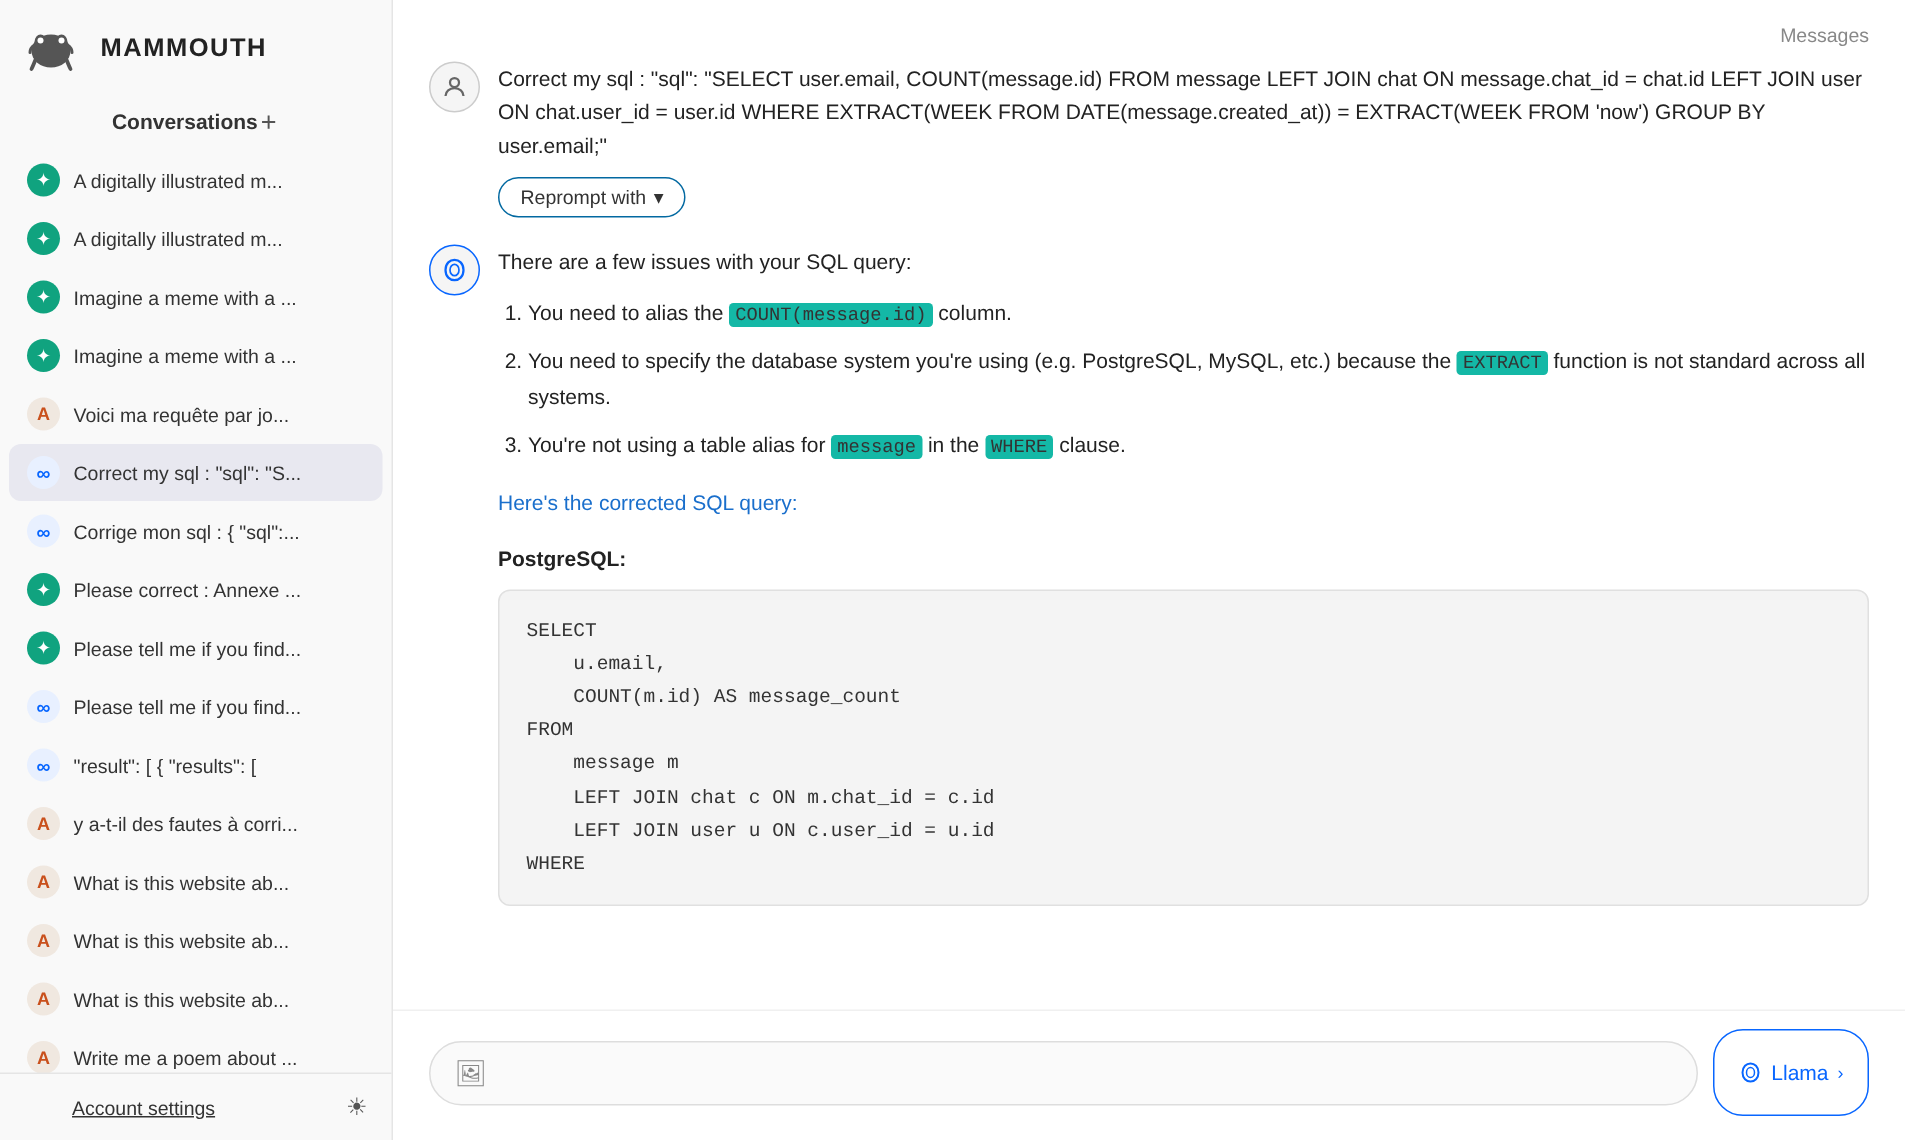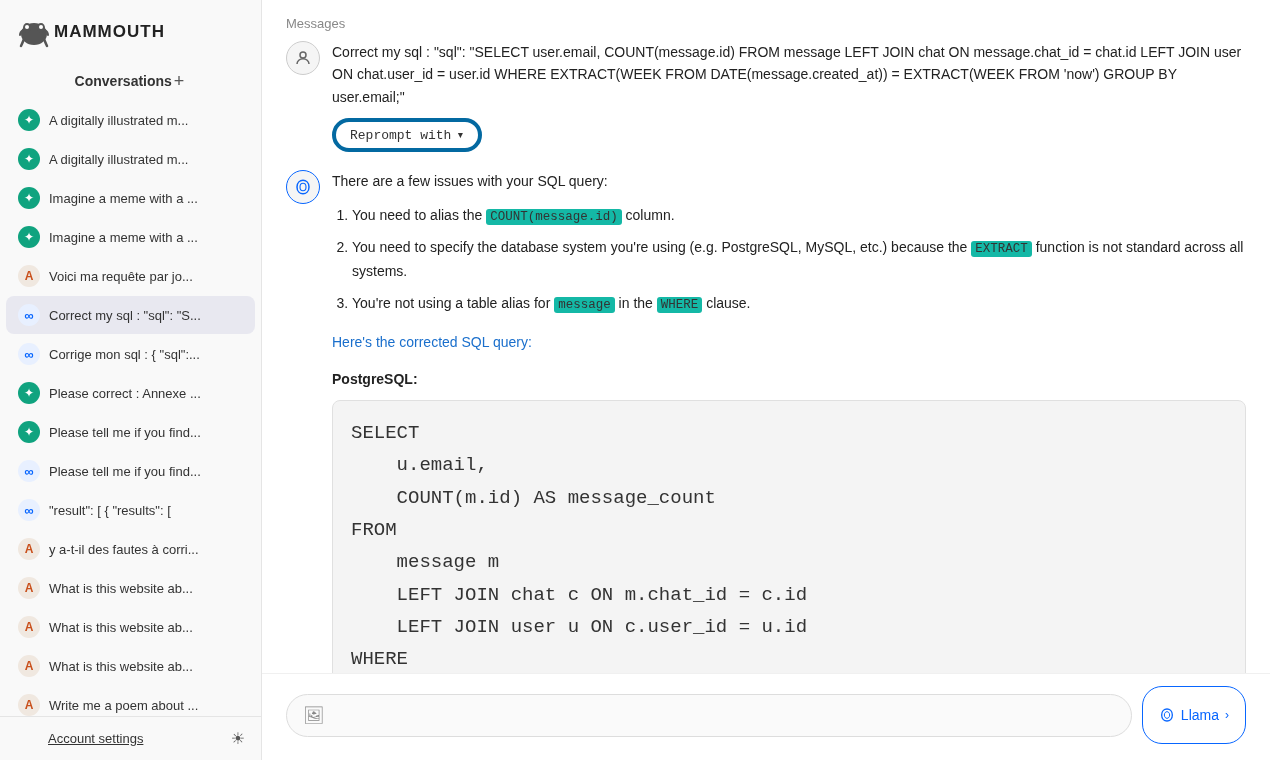--- a/index.html
+++ b/index.html
@@ -12,21 +12,21 @@
       background: #f9f9f9;
       border-right: 1px solid #e5e5e5;
       display: flex;
       flex-direction: column;
       height: 100%;
     }
     #sidebar-header {
       display: flex;
       align-items: center;
       padding: 14px 16px;
-      gap: 2px;
+      gap: 15px;
     }
     .logo-icon {
       width: 36px;
       height: 36px;
     }
     .logo-text {
       font-size: 17px;
       font-weight: 700;
       letter-spacing: 1px;
       color: #222;
@@ -127,21 +127,21 @@
       border-bottom: 1px solid #f0f0f0;
       font-size: 14px;
       color: #555;
     }
     #chat-area {
       flex: 1;
       overflow-y: auto;
       padding: 0 24px;
     }
     .messages-label {
-      text-align: left;
+      text-align: right;
       color: #888;
       font-size: 13px;
       padding: 16px 0 10px 0;
     }
     .message-row {
       display: flex;
       align-items: flex-start;
       gap: 12px;
       margin-bottom: 18px;
     }
@@ -171,49 +171,48 @@
     .user-message {
       font-size: 14px;
       color: #222;
       line-height: 1.6;
     }
     .reprompt-btn {
       display: inline-flex;
       align-items: center;
       gap: 5px;
       margin-top: 10px;
-      border: 4px solid #0369a1;
+      border: 1px solid #0369a1;
       border-radius: 20px;
       padding: 5px 14px;
       font-size: 13px;
       cursor: pointer;
       background: #fff;
       color: #333;
-      font-family: Liberation Mono, monospace;
     }
     .ai-message { font-size: 14px; color: #222; line-height: 1.7; }
     .ai-message ol { margin-left: 20px; }
     .ai-message li { margin-bottom: 8px; }
     code.inline-code {
       background: #14b8a6;
       border-radius: 3px;
       padding: 1px 4px;
       font-family: 'Courier New', monospace;
       font-size: 12.5px;
       color: #333;
     }
     .blue-text { color: #1a6fcc; }
     .section-heading { font-weight: 700; margin-top: 14px; margin-bottom: 6px; }
     .code-block {
       background: #f4f4f4;
       border: 1px solid #e0e0e0;
       border-radius: 8px;
       padding: 16px 18px;
       font-family: 'Courier New', monospace;
-      font-size: 19px;
+      font-size: 13px;
       color: #333;
       line-height: 1.7;
       margin-top: 8px;
       white-space: pre;
     }
     #input-area {
       padding: 12px 24px 16px 24px;
       border-top: 1px solid #f0f0f0;
       display: flex;
       align-items: center;

